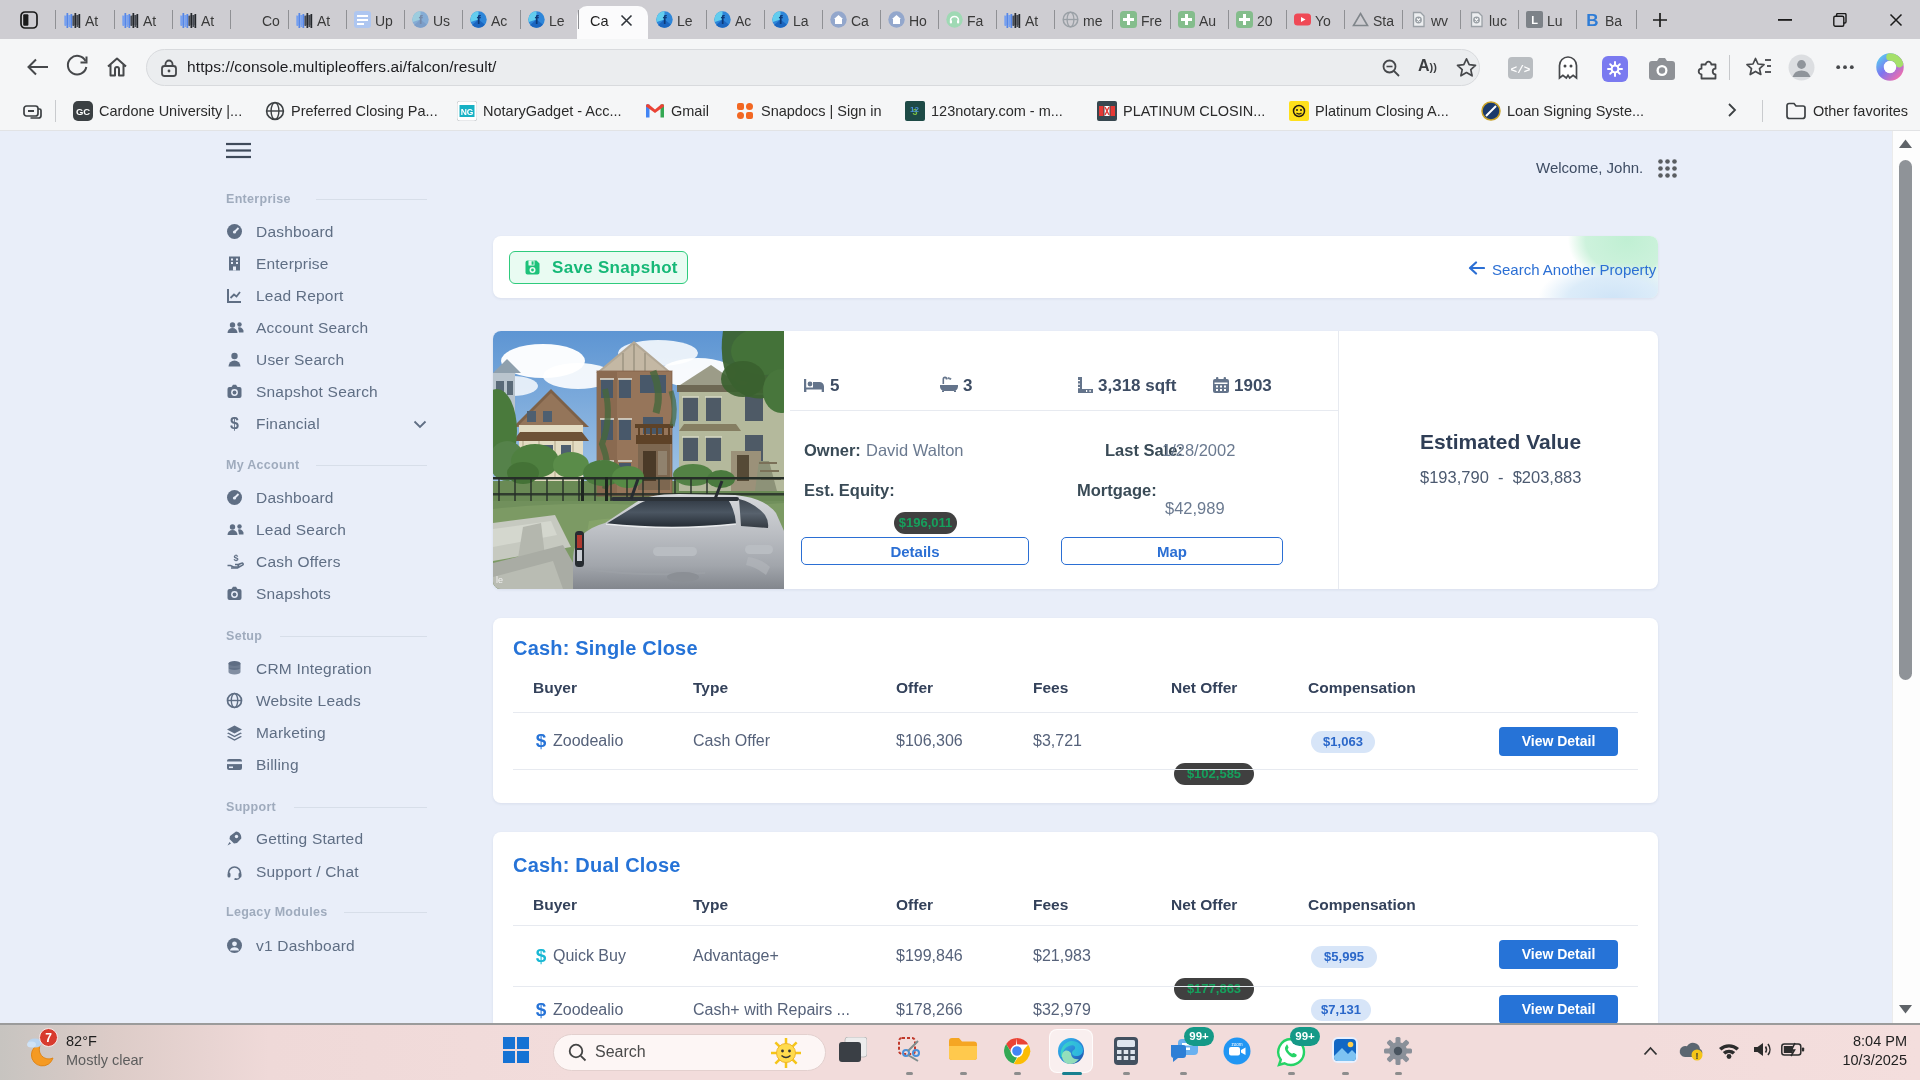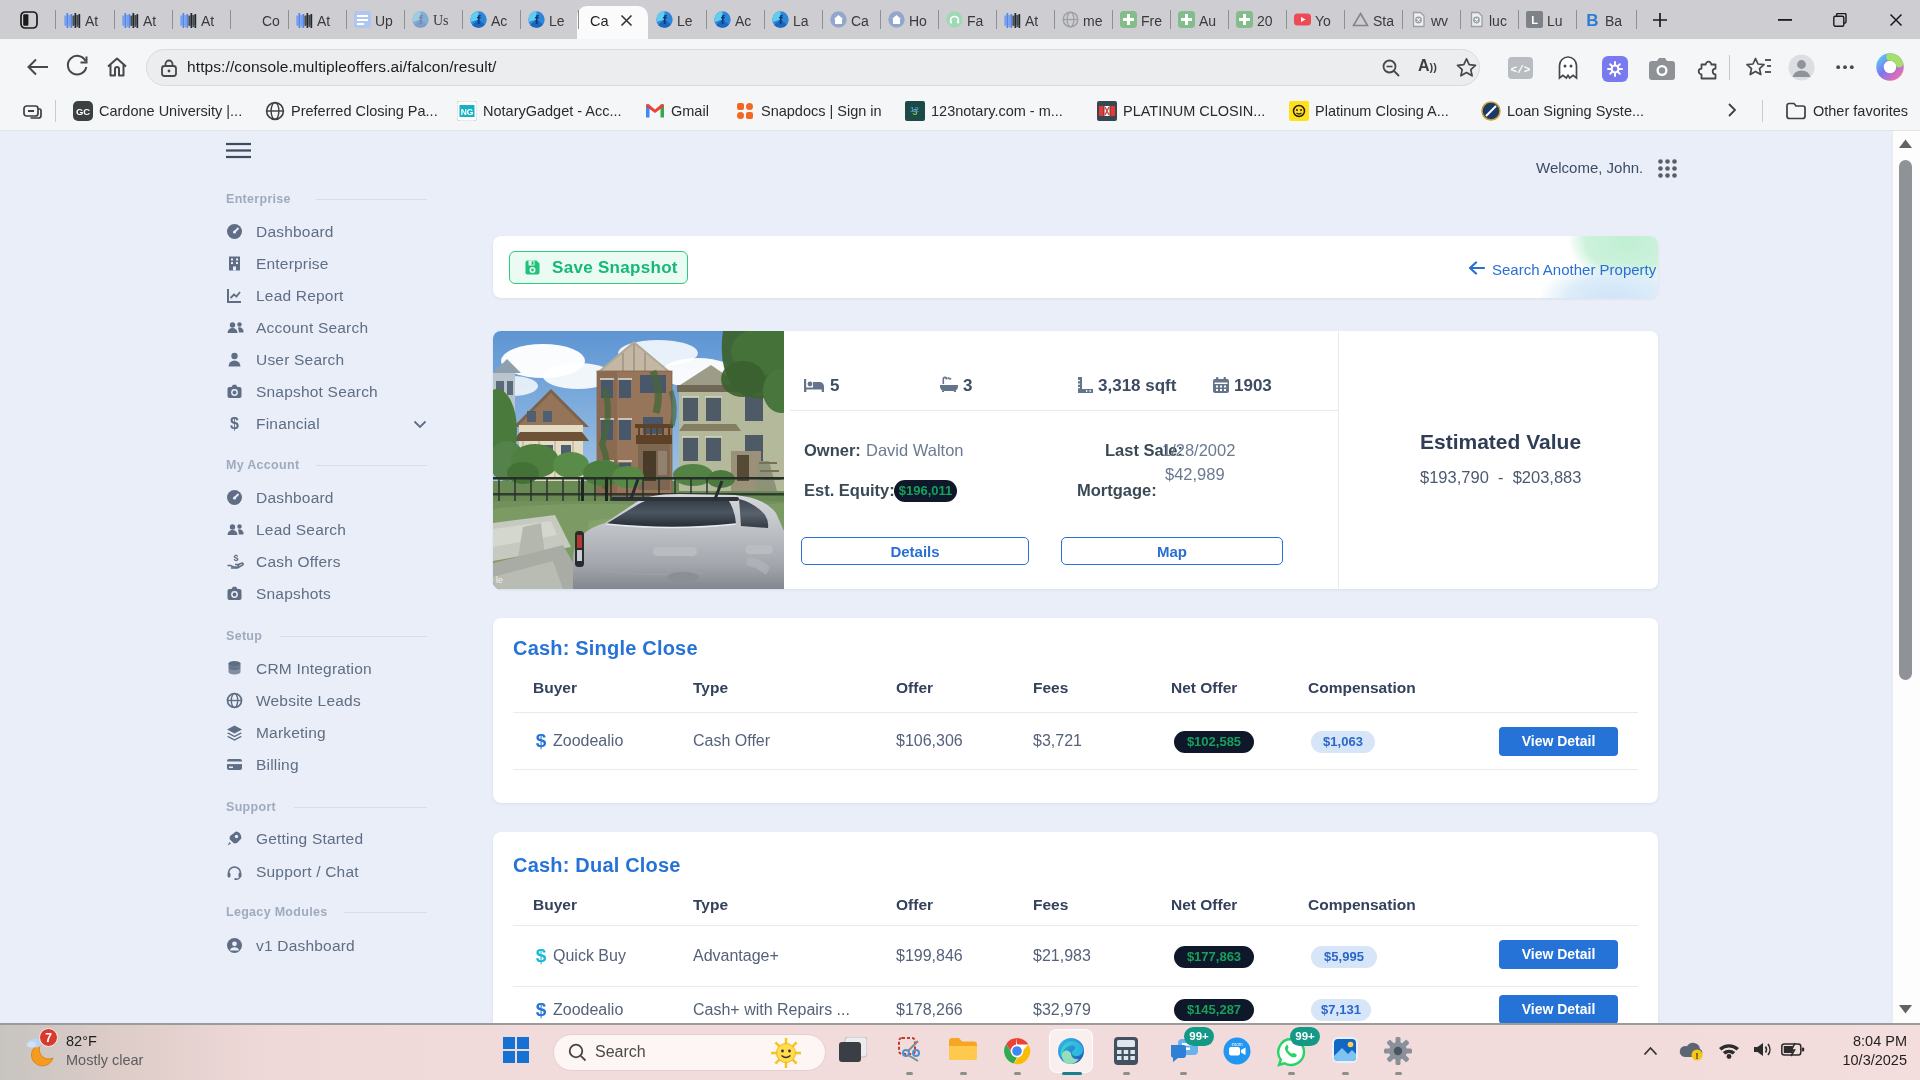--- a/index.html
+++ b/index.html
@@ -18,21 +18,21 @@
   .bmtxt { position:absolute; top:103px; font-size:14.5px; color:#2b2b2b; white-space:nowrap; }
   .bmico { position:absolute; top:101px; width:20px; height:20px; border-radius:4px; }
   #app { position:absolute; left:0; top:131px; width:1892px; height:892px; background:#e9eef9; overflow:hidden; }
   .navlabel { position:absolute; font-size:12.5px; font-weight:bold; color:#9fabbd; letter-spacing:.3px; }
   .navline { position:absolute; height:1px; background:#d7dee9; }
   .navitem { position:absolute; font-size:15.5px; color:#5f6e84; letter-spacing:.2px; }
   .navico { position:absolute; width:17px; height:17px; }
   .card { position:absolute; background:#fff; border-radius:8px; box-shadow:0 1px 3px rgba(30,50,90,.08); }
   .hline { position:absolute; height:1px; background:#e7eaf0; }
   .pill { position:absolute; font-size:13px; font-weight:bold; border-radius:11px; text-align:center; line-height:22px; height:22px; }
-  .pill.green { background:#0f172a; color:#16a05c; }
+  .pill.green { background:#404040; color:#16a05c;margin-top:32px; }
   .pill.blue { background:#d7e5f8; color:#2a67c9; }
   .vdbtn { position:absolute; width:119px; height:29px; background:#2673d7; color:#fff; font-size:14px; font-weight:bold; text-align:center; line-height:29px; border-radius:4px; }
   .th { position:absolute; font-size:15.5px; font-weight:bold; color:#33415a; }
   .td { position:absolute; font-size:16px; color:#56627a; }
   .sectitle { position:absolute; font-size:20px; font-weight:bold; color:#2673d7; letter-spacing:.2px; }
   #taskbar { position:absolute; left:0; top:1025px; width:1920px; height:55px;
     background:linear-gradient(90deg,#c7c4c0 0,#ddccc8 6%,#efd9d8 14%,#f2dcdb 30%,#f2dcdb 85%,#f4dedd 100%); }
   .tbico { position:absolute; top:1037px; width:30px; height:30px; }
   .tbdash { position:absolute; top:1072px; width:7px; height:3px; border-radius:2px; background:#8d8d8d; }
 </style>
@@ -127,21 +127,21 @@
     <div class="fav" style="left:412px;">
       <svg width="17" height="17" viewBox="0 0 17 17" style="">
         <g opacity="0.45">
           <circle cx="8.5" cy="8.5" r="8.2" fill="#2e86d9"></circle>
           <path d="M8.5 0.3 A8.2 8.2 0 0 0 0.8 11 L8.5 8.5 Z" fill="#62cdee"></path>
           <path d="M2 14 A8.2 8.2 0 0 0 14.8 13.5 L8.5 8.5 Z" fill="#1b66c0"></path>
           <text x="8.7" y="13" font-family="Liberation Sans" font-size="12" font-weight="bold" fill="#0d3a78" text-anchor="middle">f</text>
         </g>
       </svg>
     </div>
-    <div class="tabtxt" style="left:433px;width:27px;font-family:Liberation Serif, serif;">Us</div>
+    <div class="tabtxt" style="left:433px;width:27px;">Us</div>
     <div class="tabsep" style="left:462px;"></div>
     <div class="fav" style="left:470px;">
       <svg width="17" height="17" viewBox="0 0 17 17" style="">
         <g opacity="1">
           <circle cx="8.5" cy="8.5" r="8.2" fill="#2e86d9"></circle>
           <path d="M8.5 0.3 A8.2 8.2 0 0 0 0.8 11 L8.5 8.5 Z" fill="#62cdee"></path>
           <path d="M2 14 A8.2 8.2 0 0 0 14.8 13.5 L8.5 8.5 Z" fill="#1b66c0"></path>
           <text x="8.7" y="13" font-family="Liberation Sans" font-size="12" font-weight="bold" fill="#0d3a78" text-anchor="middle">f</text>
         </g>
       </svg>
@@ -1042,21 +1042,21 @@
     <div class="abs" style="left:1234px;top:376px;font-size:17px;font-weight:bold;color:#3d4c63;">1903</div>
     <div class="hline" style="left:790px;top:410px;width:548px;"></div>
     <div class="abs" style="left:1338px;top:331px;width:1px;height:258px;background:#e7eaf0;"></div>
     <div class="abs" style="left:804px;top:441px;font-size:16.5px;font-weight:bold;color:#394a56;">Owner:</div>
     <div class="abs" style="left:866px;top:441px;font-size:16.5px;color:#6b7a90;">David Walton</div>
     <div class="abs" style="left:1077px;top:441px;font-size:16.5px;font-weight:bold;color:#394a56;margin-left:28px;">Last Sale:</div>
     <div class="abs" style="left:1162px;top:441px;font-size:16.5px;color:#6b7a90;">1/28/2002</div>
     <div class="abs" style="left:804px;top:481px;font-size:16.5px;font-weight:bold;color:#394a56;">Est. Equity:</div>
     <div class="pill green" style="left:894px;top:480px;width:63px;">$196,011</div>
     <div class="abs" style="left:1077px;top:481px;font-size:16.5px;font-weight:bold;color:#394a56;">Mortgage:</div>
-    <div class="abs" style="left:1165px;top:465px;font-size:16.5px;color:#6b7a90;">$42,989</div>
+    <div class="abs" style="left:1165px;top:499px;font-size:16.5px;color:#6b7a90;">$42,989</div>
     <div class="abs" style="left:801px;top:537px;width:228px;height:28px;border:1px solid #2b6fd4;border-radius:5px;color:#2b6fd4;font-size:15px;font-weight:bold;text-align:center;line-height:27px;">Details</div>
     <div class="abs" style="left:1061px;top:537px;width:222px;height:28px;border:1px solid #2b6fd4;border-radius:5px;color:#2b6fd4;font-size:15px;font-weight:bold;text-align:center;line-height:27px;">Map</div>
     <div class="abs" style="left:1420px;top:430px;font-size:21px;font-weight:bold;color:#2f3e56;">Estimated Value</div>
     <div class="abs" style="left:1420px;top:468px;font-size:16.5px;color:#4c5a70;">$193,790&nbsp; -&nbsp; $203,883</div>
     <div class="card" style="left:493px;top:618px;width:1165px;height:185px;"></div>
     <div class="sectitle" style="left:513px;top:637px;">Cash: Single Close</div>
     <div class="th" style="left:533px;top:679px;">Buyer</div>
     <div class="th" style="left:693px;top:679px;">Type</div>
     <div class="th" style="left:896px;top:679px;">Offer</div>
     <div class="th" style="left:1033px;top:679px;">Fees</div>

